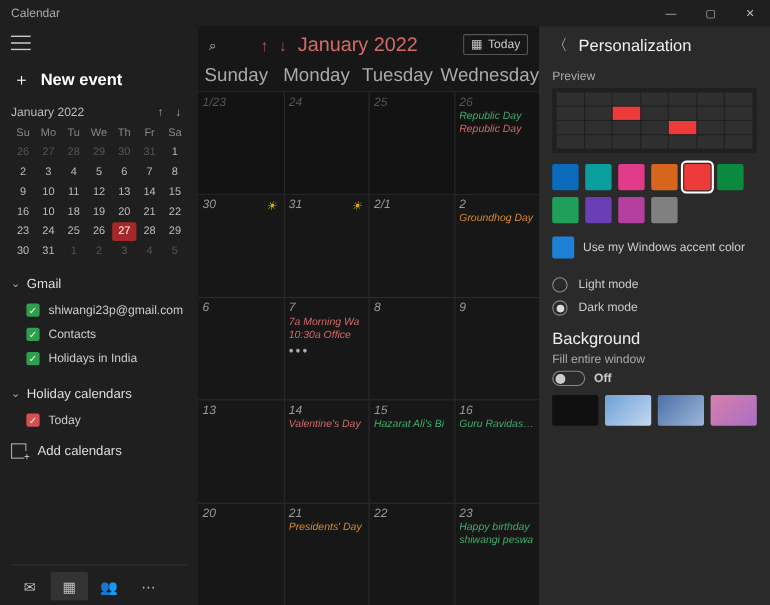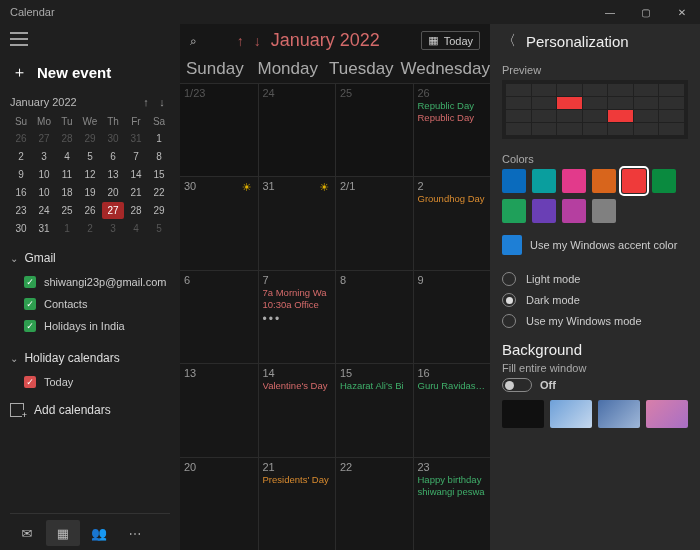--- a/index.html
+++ b/index.html
@@ -34,21 +34,21 @@
 .calarea{flex:1;display:flex;flex-direction:column;background:#171717;min-width:0;}
 .calhead{display:flex;align-items:center;gap:10px;padding:6px 10px 6px 10px;}
 .calhead .search{color:#bbb;}
 .calhead .nav{color:#b35656;font-size:14px;}
 .calhead .title{color:#d46a6a;font-size:18px;font-weight:400;flex:1;text-align:left;}
 .calhead .todaybtn{display:flex;align-items:center;gap:5px;border:1px solid #555;padding:2px 6px;border-radius:2px;color:#ccc;font-size:11px;}
 .dayhead{display:grid;grid-template-columns:repeat(4,1fr);padding:2px 0 4px 0;color:#aaa;font-size:17px;}
 .dayhead div{padding-left:6px;}
 .weeks{flex:1;display:flex;flex-direction:column;}
 .week{flex:1;display:grid;grid-template-columns:repeat(4,1fr);border-top:1px solid #2b2b2b;}
-.cell{border-left:1px solid #2b2b2b;padding:3px 4px;font-size:10px;color:#888;position:relative;overflow:hidden;}
+.cell{border-left:1px solid #2b2b2b;padding:3px 4px;font-size:10px;color:#888;position:relative;overflow:hidden;font-style:italic;}
 .cell:first-child{border-left:none;}
 .cell .dn{color:#999;font-size:11px;}
 .cell.oom{background:#131313;}
 .cell.oom .dn{color:#555;}
 .ev{font-size:9.5px;white-space:nowrap;overflow:hidden;text-overflow:ellipsis;margin-top:1px;}
 .sun{position:absolute;top:4px;right:6px;color:#e0b000;font-size:11px;}
 .dots{color:#aaa;font-size:12px;letter-spacing:2px;margin-top:2px;}
 
 
 .panel{width:210px;background:#2a2a2a;display:flex;flex-direction:column;padding:8px 12px 0 12px;overflow:hidden;}
@@ -331,21 +331,20 @@
             <div></div>
             <div></div>
             <div></div>
             <div></div>
             <div></div>
             <div></div>
             <div></div>
             <div></div>
           </div>
       </div>
-      <div class="plabel">Colors</div>
       <div class="swatches" id="swatches">
           <div class="sw" style="background: rgb(10, 107, 189);"></div>
           <div class="sw" style="background: rgb(10, 158, 158);"></div>
           <div class="sw" style="background: rgb(226, 58, 139);"></div>
           <div class="sw" style="background: rgb(216, 101, 28);"></div>
           <div class="sw sel" style="background: rgb(239, 58, 58);"></div>
           <div class="sw" style="background: rgb(10, 138, 63);"></div>
           <div class="sw" style="background: rgb(31, 160, 90);"></div>
           <div class="sw" style="background: rgb(106, 63, 181);"></div>
           <div class="sw" style="background: rgb(181, 63, 160);"></div>
@@ -357,24 +356,20 @@
       </div>
       <div id="modes">
           <div class="radio">
             <span class="rcirc"></span>
             <span>Light mode</span>
           </div>
           <div class="radio">
             <span class="rcirc on"></span>
             <span>Dark mode</span>
           </div>
-          <div class="radio">
-            <span class="rcirc"></span>
-            <span>Use my Windows mode</span>
-          </div>
         </div>
       <div class="bgsection">
         <div class="bgtitle">Background</div>
         <div class="plabel">Fill entire window</div>
         <div class="toggle-row">
           <div class="tog"></div>
           <span>Off</span>
         </div>
         <div class="bgthumbs" id="bgthumbs">
             <div class="thumb" style="background: rgb(16, 16, 16);"></div>

